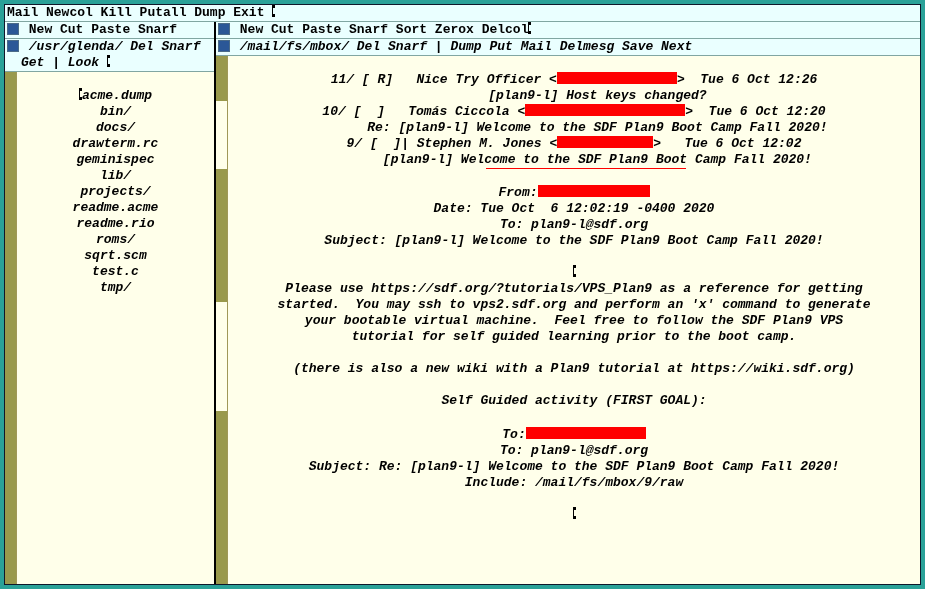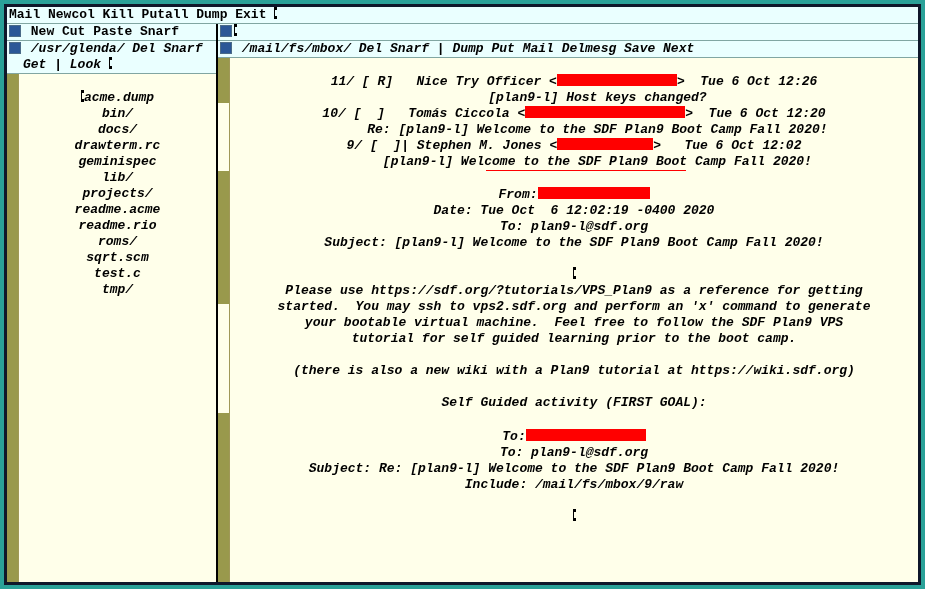--- a/index.html
+++ b/index.html
@@ -12,21 +12,21 @@
   height: 589px;
   overflow: hidden;
   padding: 4px;
 }
 .frame {
   background: #ffffea;
   width: 100%;
   height: 100%;
   display: flex;
   flex-direction: column;
-  border: 3px solid #0f172a;
+  border: 1px solid #0f172a;
 }
 .tag {
   background: #eaffff;
   border-bottom: 1px solid #81a6a2;
   padding: 0 2px;
   display: flex;
   align-items: flex-start;
   line-height: 16px;
 }
 .tag .scrollbox {
@@ -139,21 +139,21 @@
 sqrt.scm
 test.c
 tmp/</div>
         </div>
       </div>
     </div>
 
     <div class="col right">
       <div class="tag">
         <span class="scrollbox blue"></span>
-        <span class="tagtext"><span class="caret"></span></span>
+        <span class="tagtext"><span> New Cut Paste Snarf Sort Zerox Delcol</span><span class="caret"></span></span>
       </div>
 
       <div class="window" style="flex:0 0 130px">
         <div class="tag">
           <span class="scrollbox blue"></span>
           <span class="tagtext"> /mail/fs/mbox/ Del Snarf | Dump Put Mail Delmesg Save Next</span>
         </div>
         <div class="body">
           <div class="scrollbar">
             <div class="thumb" style="top:0;height:40%"></div>

